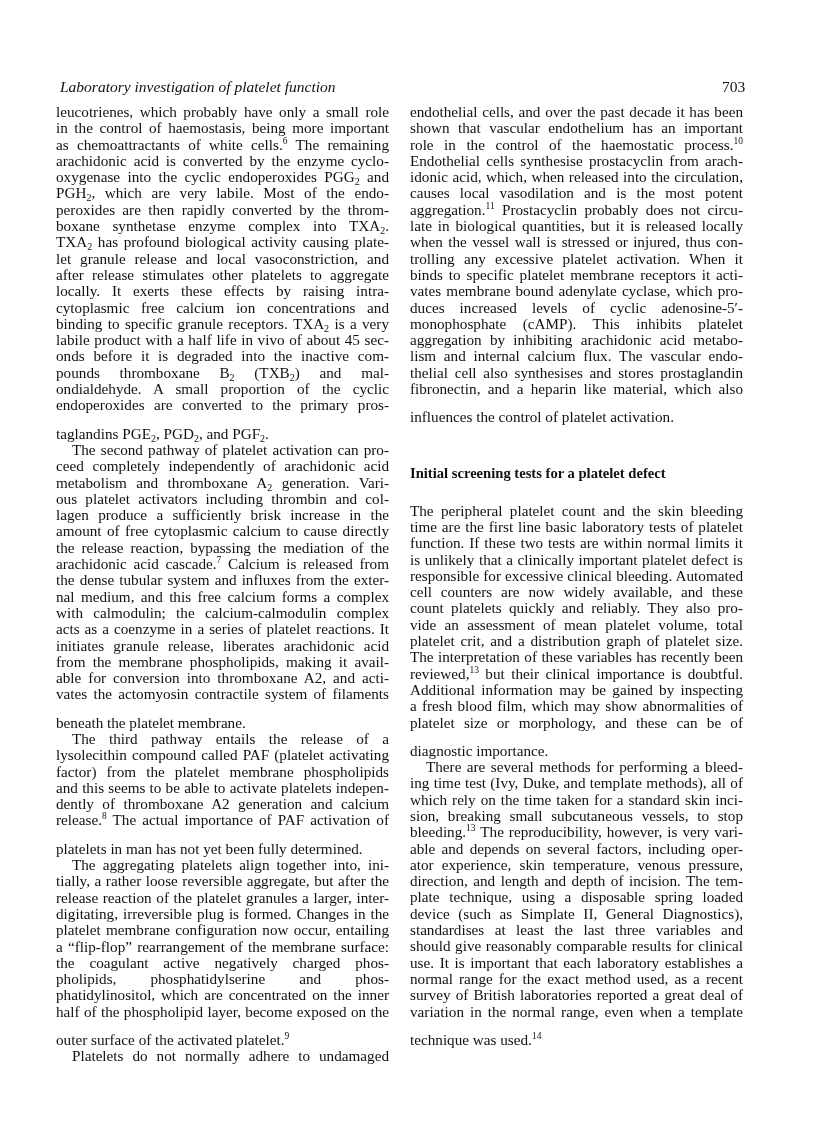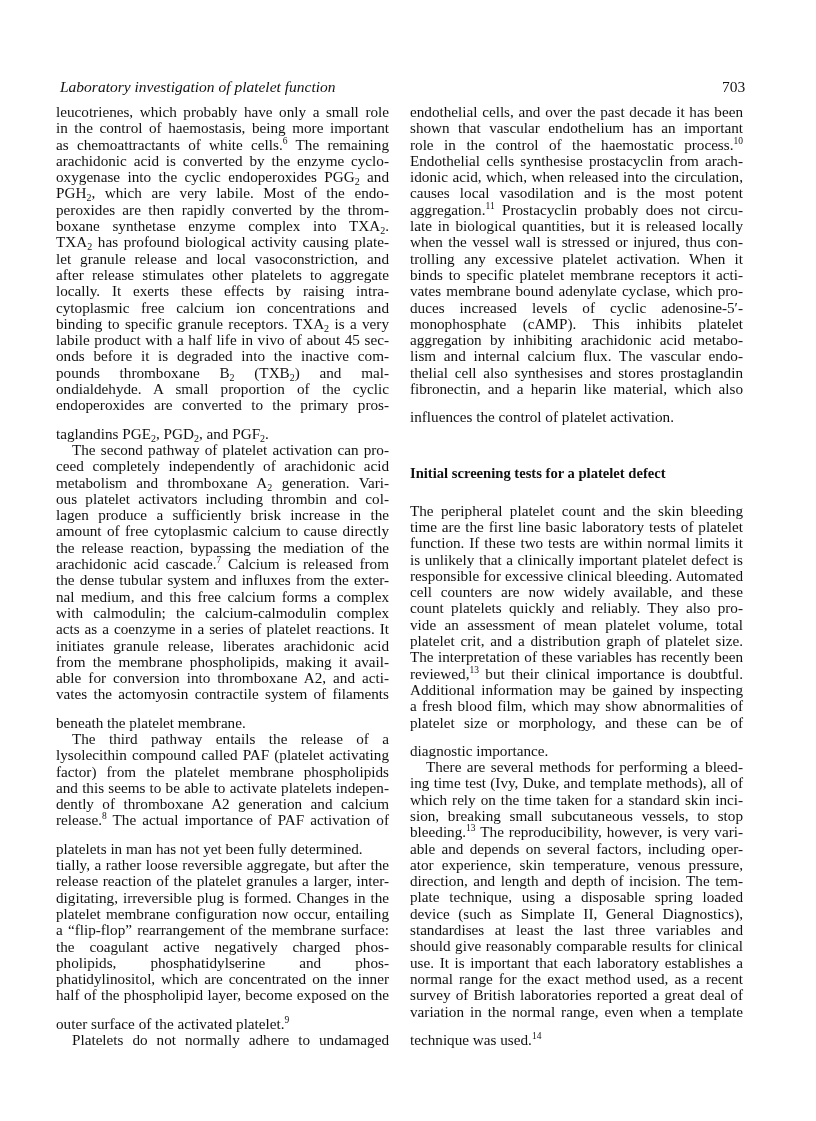--- a/index.html
+++ b/index.html
@@ -68,20 +68,21 @@
   <div>
       <span class="line ind">The third pathway entails the release of a</span>
       <span class="line">lysolecithin compound called PAF (platelet activating</span>
       <span class="line">factor) from the platelet membrane phospholipids</span>
       <span class="line">and this seems to be able to activate platelets indepen-</span>
       <span class="line">dently of thromboxane A2 generation and calcium</span>
       <span class="line">release.<sup>8</sup> The actual importance of PAF activation of</span>
       <span class="line last">platelets in man has not yet been fully determined.</span>
     </div>
   <div>
+      <span class="line ind">The aggregating platelets align together into, ini-</span>
       <span class="line">tially, a rather loose reversible aggregate, but after the</span>
       <span class="line">release reaction of the platelet granules a larger, inter-</span>
       <span class="line">digitating, irreversible plug is formed. Changes in the</span>
       <span class="line">platelet membrane configuration now occur, entailing</span>
       <span class="line">a “flip-flop” rearrangement of the membrane surface:</span>
       <span class="line">the coagulant active negatively charged phos-</span>
       <span class="line">pholipids, phosphatidylserine and phos-</span>
       <span class="line">phatidylinositol, which are concentrated on the inner</span>
       <span class="line">half of the phospholipid layer, become exposed on the</span>
       <span class="line last">outer surface of the activated platelet.<sup>9</sup></span>

